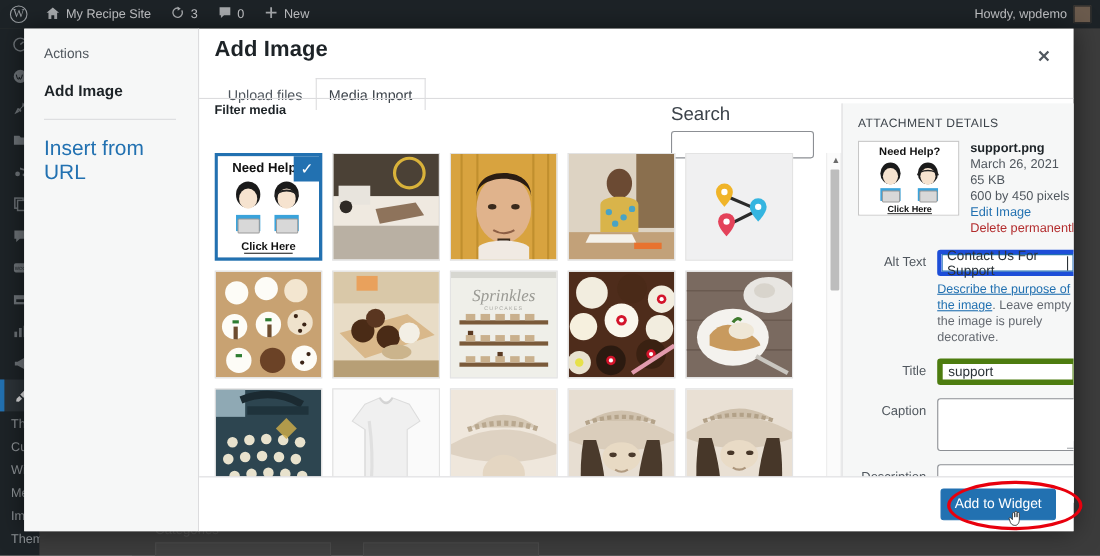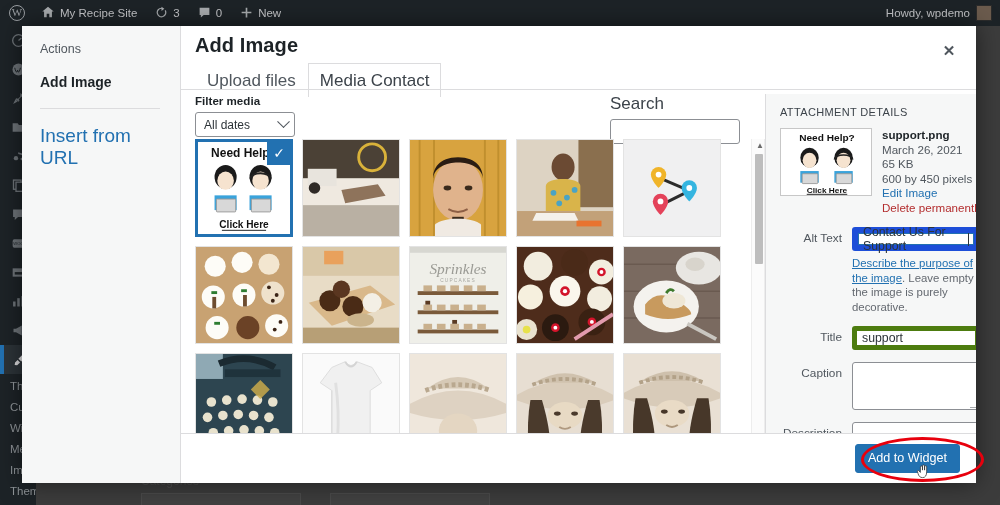--- a/index.html
+++ b/index.html
@@ -86,22 +86,22 @@
     display: flex; align-items: center; justify-content: center;
     color: #50575e; font-size: 15px; font-weight: bold;
   }
 
   .modal-title {
     position: absolute; left: 14px; top: 8px;
     font-size: 20px; color: #1d2327; font-weight: 600; letter-spacing: .1px;
   }
 
   .tabs {
-    position: absolute; left: 14px; top: 36px; display: flex; align-items: flex-end;
-    font-size: 17px;
+    position: absolute; left: 14px; top: 44px; display: flex; align-items: flex-end;
+    font-size: 13px;
   }
   .tab {
     padding: 7px 11px 6px 11px; color: #50575e;
     border: 1px solid transparent; border-bottom: none; position: relative; top: 1px;
   }
   .tab.active {
     background: #fff; border-color: #dcdcde; color: #3c434a;
   }
   .tabs-rule {
     position: absolute; left: 0; right: 0; top: 63px; border-bottom: 1px solid #dcdcde;
@@ -164,21 +164,21 @@
   .det-link { color: #2271b1; display: block; }
   .det-del { color: #b32d2e; display: block; }
 
   .form-row { display: flex; align-items: flex-start; margin-top: 12px; }
   .form-label { width: 72px; text-align: right; padding-right: 10px; font-size: 11.8px; color: #50575e; padding-top: 4px; }
   .form-ctl { flex: 1; }
   .txt {
     width: 128px; height: 24px; border: 5px solid #4d7c0f; border-radius: 3px; background: #fff;
     font-size: 12.3px; color: #2c3338; padding: 0 5px; display: flex; align-items: center;
   }
-  .txt.focused { border: 6px solid #1d4ed8; box-shadow: 0 0 0 1px #2271b1 inset; }
+  .txt.focused { border: 4px solid #1d4ed8; box-shadow: 0 0 0 1px #2271b1 inset; }
   .caret { display: inline-block; width: 1px; height: 13px; background: #2c3338; margin-left: 1px; }
   .help { font-size: 11.4px; color: #646970; line-height: 14.5px; width: 132px; margin-top: 5px; }
   .help a { color: #2271b1; text-decoration: underline; }
   .ta { width: 128px; border: 1px solid #8c8f94; border-radius: 3px; background: #fff; }
   .ta.cap { height: 48px; }
   .ta.desc { height: 40px; }
   .ta-grip { position: relative; width: 128px; height: 0; }
   .ta-grip:after {
     content: ""; position: absolute; right: 3px; top: -9px; width: 6px; height: 6px;
     border-right: 1px solid #a7aaad; border-bottom: 1px solid #a7aaad;
@@ -344,30 +344,26 @@
       <div class="side-link">Insert from URL</div>
     </div>
 
     <div class="modal-main">
 
       <div class="modal-title">Add Image</div>
       <div class="close-x">✕</div>
 
       <div class="tabs">
         <div class="tab">Upload files</div>
-        <div class="tab active">Media Contact</div>
+        <div class="tab active">Media Import</div>
       </div>
       <div class="tabs-rule"></div>
 
       <div class="toolbar">
         <div class="field-label">Filter media</div>
-        <div class="select-box">
-          <span>All dates</span>
-          <span class="chev"></span>
-        </div>
         <div class="search-wrap">
           <div class="search-label">Search</div>
           <input class="search-input" type="text" placeholder="" style="">
         </div>
       </div>
 
       <div class="grid-region">
         <div class="grid">
 
           <div class="thumb selected">

